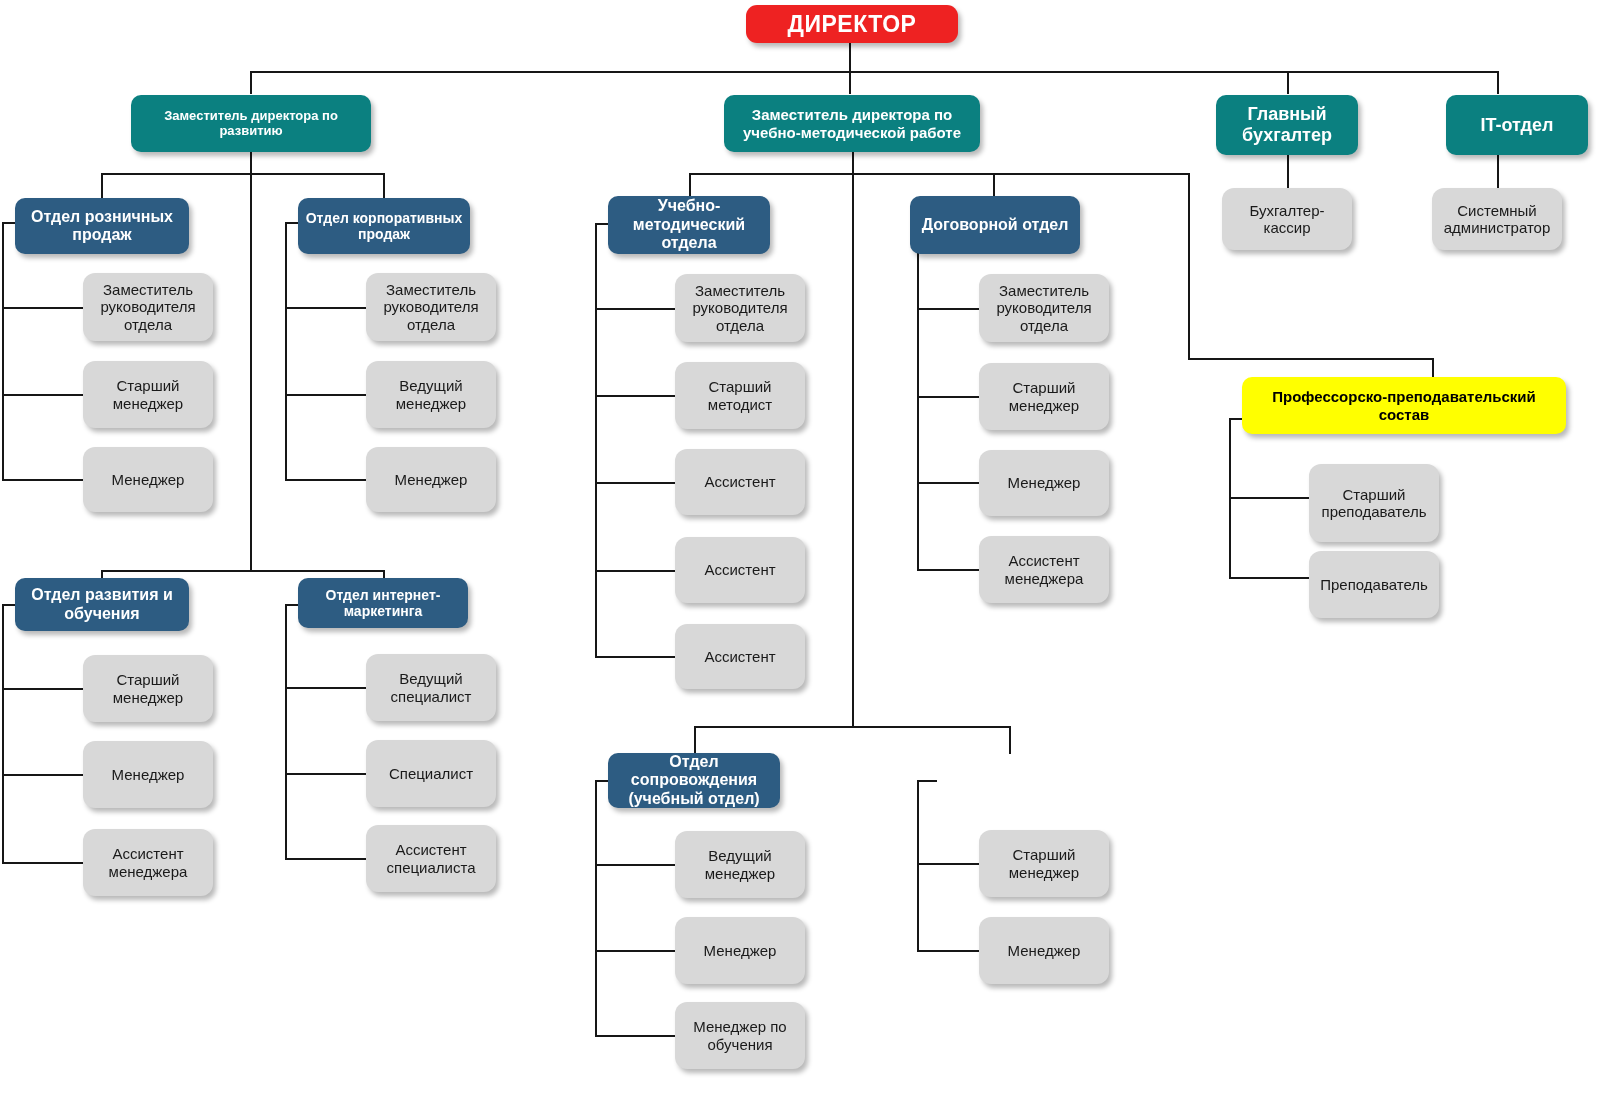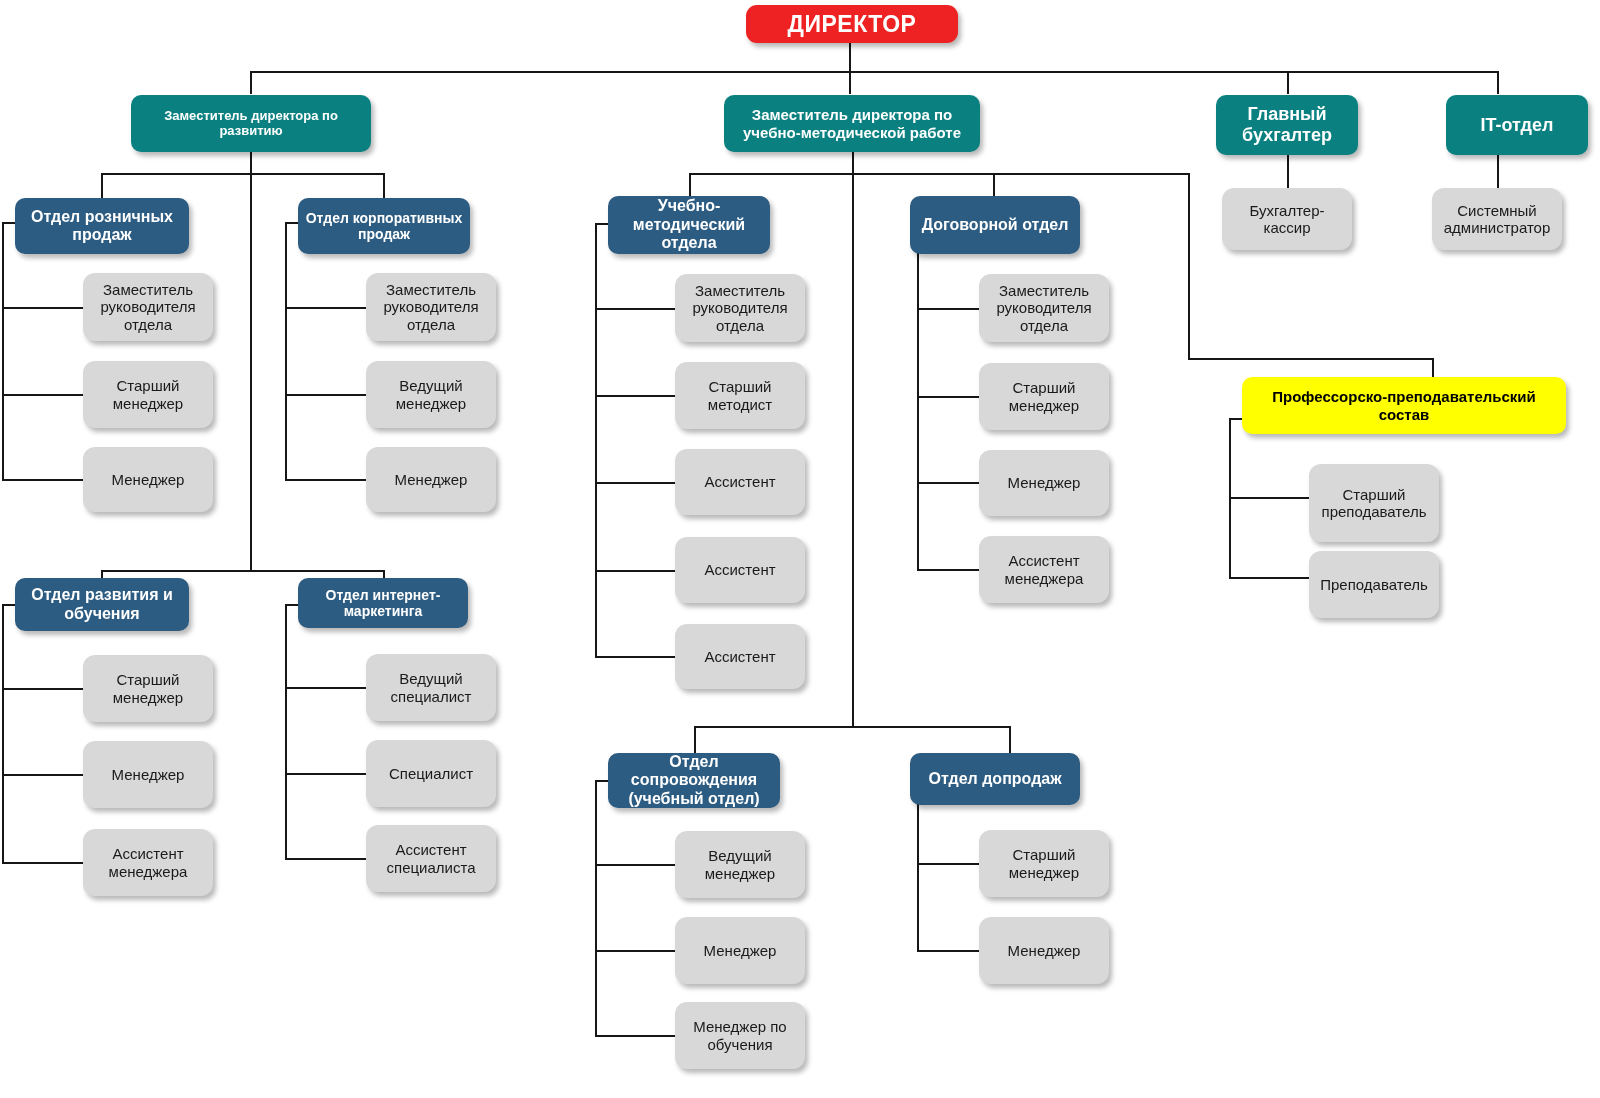--- a/index.html
+++ b/index.html
@@ -160,21 +160,20 @@
   <div class="node n-dept" style="left:15px;top:578px;width:174px;height:53px;font-size:16px;">Отдел развития и обучения</div>
 
   <div class="node n-dept" style="left:298px;top:578px;width:170px;height:50px;font-size:14px;">Отдел интернет-маркетинга</div>
 
   <div class="node n-dept" style="left:608px;top:196px;width:162px;height:58px;font-size:16px;">Учебно-методический отдела</div>
 
   <div class="node n-dept" style="left:910px;top:196px;width:170px;height:58px;font-size:16px;">Договорной отдел</div>
 
   <div class="node n-dept" style="left:608px;top:753px;width:172px;height:55px;font-size:16px;">Отдел сопровождения (учебный отдел)</div>
 
-  <div class="node n-dept" style="left:910px;top:753px;width:170px;height:52px;font-size:16px;">Отдел допродаж</div>
 
   <div class="node n-yellow" style="left:1242px;top:377px;width:324px;height:57px;">Профессорско-преподавательский состав</div>
 
   <div class="node n-role" style="left:83px;top:273px;width:130px;height:68px;">Заместитель руководителя отдела</div>
   <div class="node n-role" style="left:83px;top:361px;width:130px;height:67px;">Старший менеджер</div>
   <div class="node n-role" style="left:83px;top:447px;width:130px;height:65px;">Менеджер</div>
 
   <div class="node n-role" style="left:366px;top:273px;width:130px;height:68px;">Заместитель руководителя отдела</div>
   <div class="node n-role" style="left:366px;top:361px;width:130px;height:67px;">Ведущий менеджер</div>
   <div class="node n-role" style="left:366px;top:447px;width:130px;height:65px;">Менеджер</div>

